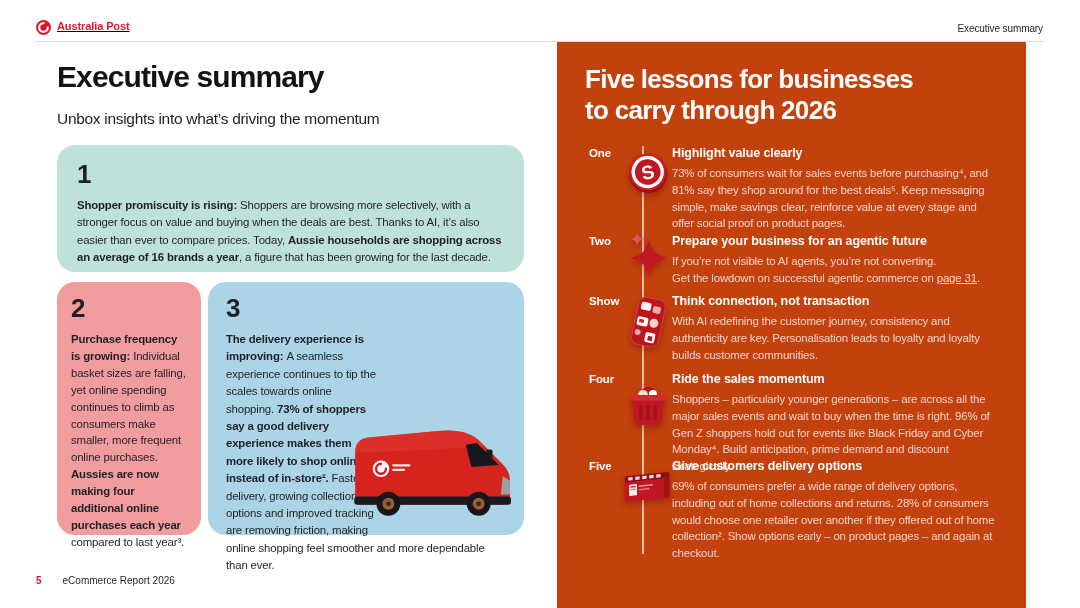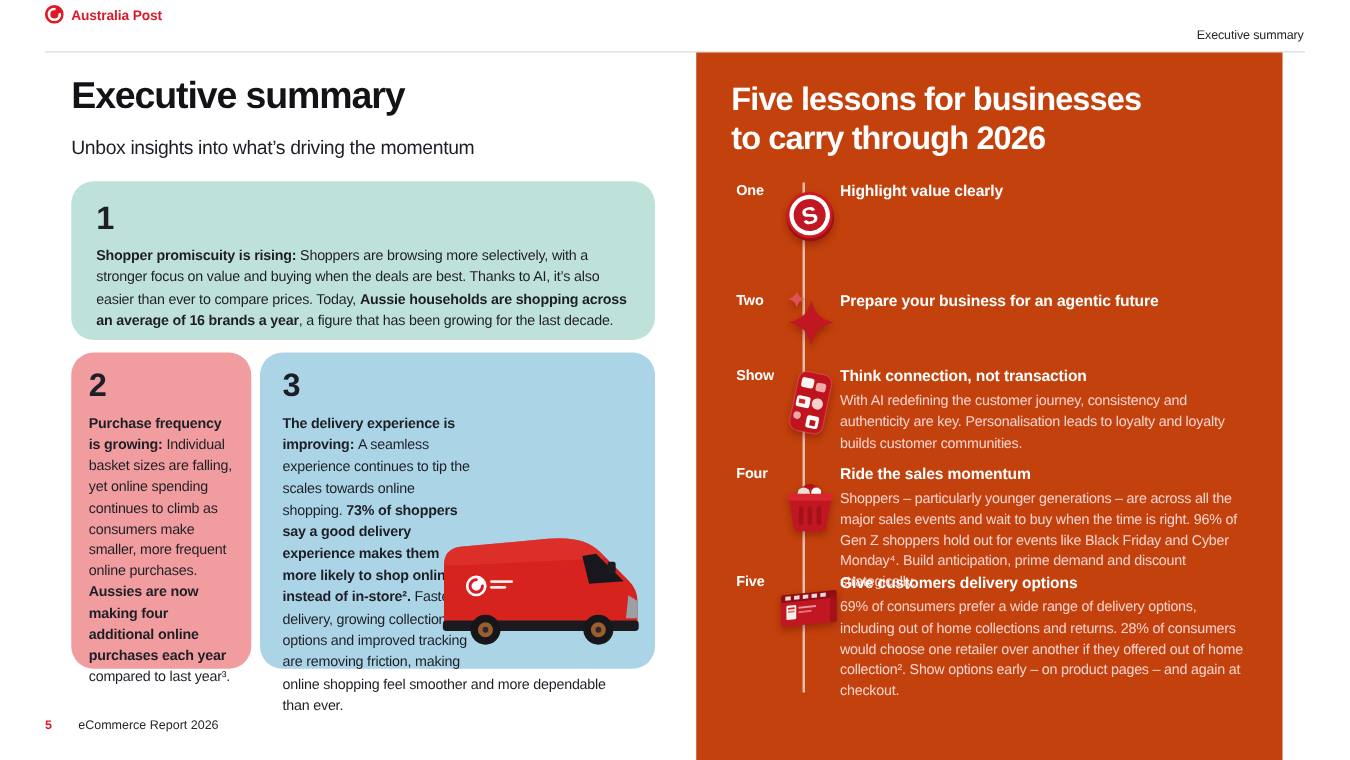--- a/index.html
+++ b/index.html
@@ -1,20 +1,20 @@
 <!DOCTYPE html>
 <html><head>
 <meta charset="utf-8">
 <style>
   html,body{margin:0;padding:0;background:#fff;}
   .page{position:relative;width:1080px;height:608px;background:#ffffff;overflow:hidden;
         font-family:"Liberation Sans","DejaVu Sans",sans-serif;}
 
   
-  .brand{position:absolute;left:36px;top:4px;display:flex;align-items:flex-end;gap:6px;}
+  .brand{position:absolute;left:36px;top:20px;display:flex;align-items:flex-start;gap:6px;text-decoration:underline;}
   .brand-name{font-size:11px;font-weight:700;color:#DC1928;letter-spacing:-0.1px;}
   .page-label{position:absolute;top:23px;right:37px;font-size:10px;color:#26262c;letter-spacing:-0.1px;}
   .divider{position:absolute;left:36px;right:36px;top:41px;height:1px;background:#dcdcdc;}
 
   
   .h1{position:absolute;left:57px;top:60px;margin:0;font-size:30px;font-weight:700;
       color:#131317;letter-spacing:-0.9px;}
   .subtitle{position:absolute;left:57px;top:110px;margin:0;font-size:15.5px;color:#1e1f26;letter-spacing:-0.3px;}
 
   .card{position:absolute;border-radius:18px;color:#1e1f26;box-sizing:border-box;}
@@ -121,33 +121,36 @@
           <g transform="rotate(-14 22 23)">
             <circle cx="22" cy="24" r="19" fill="#9e0e16"></circle>
             <circle cx="22" cy="22" r="18.5" fill="#cf1822"></circle>
             <circle cx="22" cy="22" r="14.5" fill="#c01722" stroke="#ffffff" stroke-width="3.4"></circle>
             <text x="22" y="29" text-anchor="middle" font-size="19" font-weight="bold" fill="#ffffff" font-family="Liberation Sans, sans-serif">S</text>
           </g>
         </svg>
       </div>
       <div class="l-text">
         <div class="l-heading">Highlight value clearly</div>
+        <div class="l-body"><span>73% of consumers wait for sales events before purchasing⁴, and 81% say they shop around for the best deals⁵. Keep messaging simple, make savings clear, reinforce value at every stage and offer social proof on product pages.</span></div>
       </div>
     </div>
 
     <div class="lesson lesson-2">
       <div class="l-label">Two</div>
       <div class="l-iconwrap">
         <svg width="42" height="46" viewBox="0 0 42 46" style="margin-top:0">
           <path d="M22,6 C25,17 29,21 40,24 C29,27 25,31 22,42 C19,31 15,27 4,24 C15,21 19,17 22,6 Z" fill="#c01722"></path>
           <path d="M22,6 C25,17 29,21 40,24 C29,27 25,31 22,42 C19,31 15,27 4,24 C15,21 19,17 22,6 Z" fill="#e05560" transform="translate(2,-4) scale(0.38)" opacity="0.9"></path>
         </svg>
       </div>
       <div class="l-text">
         <div class="l-heading">Prepare your business for an agentic future</div>
+        <div class="l-body"><span>If you’re not visible to AI agents, you’re not converting.
+Get the lowdown on successful agentic commerce on </span><span class="seg-u">page 31</span><span>.</span></div>
       </div>
     </div>
 
     <div class="lesson lesson-3">
       <div class="l-label">Show</div>
       <div class="l-iconwrap">
         <svg width="44" height="56" viewBox="0 0 44 56" style="margin-top:0">
           <g transform="rotate(12 22 28)">
             <rect x="9" y="4" width="27" height="48" rx="7" fill="#bf141d"></rect>
             <rect x="9" y="4" width="27" height="48" rx="7" fill="none" stroke="#e05560" stroke-width="1" opacity="0.6"></rect>

